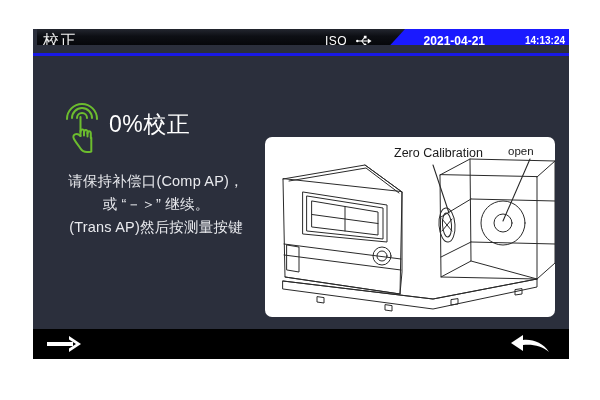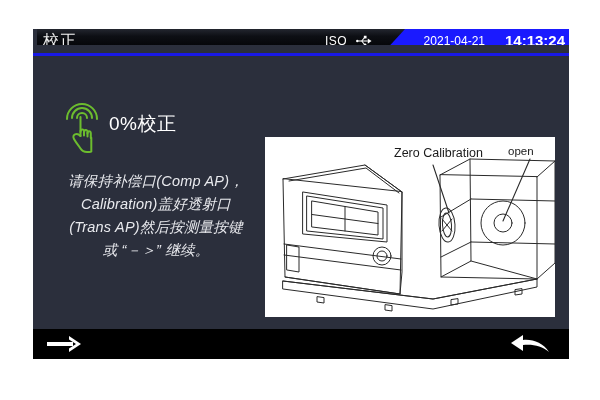--- a/index.html
+++ b/index.html
@@ -76,27 +76,27 @@
     height: 24px;
     background: #1a1aff;
     clip-path: polygon(22px 0, 190px 0, 190px 24px, 0 24px);
   }
   #status-date {
     position: absolute;
     right: 88px; top: 3px;
     font-size: 12px;
     line-height: 18px;
     color: #ffffff;
-    font-weight: normal;
+    font-weight: bold;
     white-space: nowrap;
   }
   #status-time {
     position: absolute;
     right: 8px; top: 3px;
-    font-size: 15px;
+    font-size: 10px;
     line-height: 18px;
     color: #ffffff;
     font-weight: bold;
     white-space: nowrap;
   }
 
   
   #content-area {
     position: absolute;
     left: 0; top: 27px;
@@ -107,47 +107,48 @@
 
   #touch-icon {
     position: absolute;
     left: 24px; top: 42px;
     width: 46px; height: 56px;
   }
 
   #heading-0pct {
     position: absolute;
     left: 76px; top: 52px;
-    font-size: 19px;
+    font-size: 23px;
     line-height: 32px;
     color: #ffffff;
     letter-spacing: 0.5px;
     white-space: nowrap;
   }
 
   #instruction-block {
     position: absolute;
     left: 8px; top: 114px;
     width: 230px;
     text-align: center;
     color: #e9eaee;
     font-size: 14.5px;
     line-height: 23px;
     letter-spacing: 0.2px;
   }
-  #instruction-block .ln { display: block; white-space: nowrap; font-style: italic; }
+  #instruction-block .ln { display: block; white-space: nowrap; }
 
   
   #diagram-panel {
     position: absolute;
     left: 232px; top: 81px;
     width: 290px;
     height: 180px;
     background: #ffffff;
     overflow: hidden;
+    border-radius: 7px;
   }
   #diagram-svg { display: block; width: 290px; height: 180px; }
 
   
   #bottom-bar {
     position: absolute;
     left: 0; top: 300px;
     width: 536px;
     height: 30px;
     background: #000000;
@@ -211,23 +212,22 @@
           <path d="M23.5 38 c-3.5 -4 -9 -1.5 -6.5 3 c2.5 4.5 5 7 6.5 9.5
                    c1.4 2.3 3 3.5 6.5 3.5 c4.2 0 4.3 0 4.3 -0.2
                    c0 -3.4 0 -8 0 -14"></path>
         </g>
       </svg>
 
       <div id="heading-0pct">0%校正</div>
 
       <div id="instruction-block">
         <span class="ln">请保持补偿口(Comp AP)，</span>
-        <span class="ln">Calibration)盖好透射口</span>
+        <span class="ln">或 “－＞” 继续。</span>
         <span class="ln">(Trans AP)然后按测量按键</span>
-        <span class="ln">或 “－＞” 继续。</span>
       </div>
 
       <div id="diagram-panel">
         <svg id="diagram-svg" viewBox="0 0 290 180">
           <g fill="none" stroke="#2a2a2a" stroke-width="1" stroke-linejoin="round" stroke-linecap="round">
 
             <path d="M18 152 L168 172 L272 150 L272 142 L168 162 L18 144 Z"></path>
             <path d="M18 144 L168 162 L272 142"></path>
 
             <path d="M52 160 l0 5 l7 1 l0 -5 z"></path>

